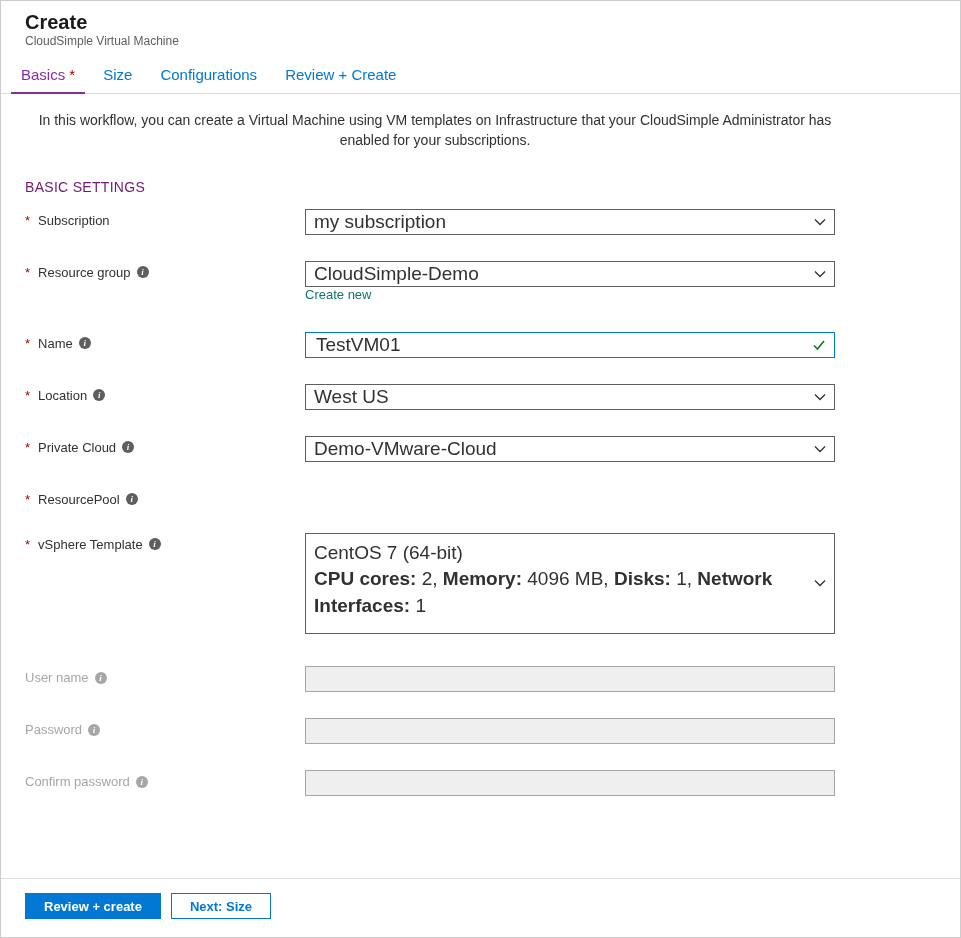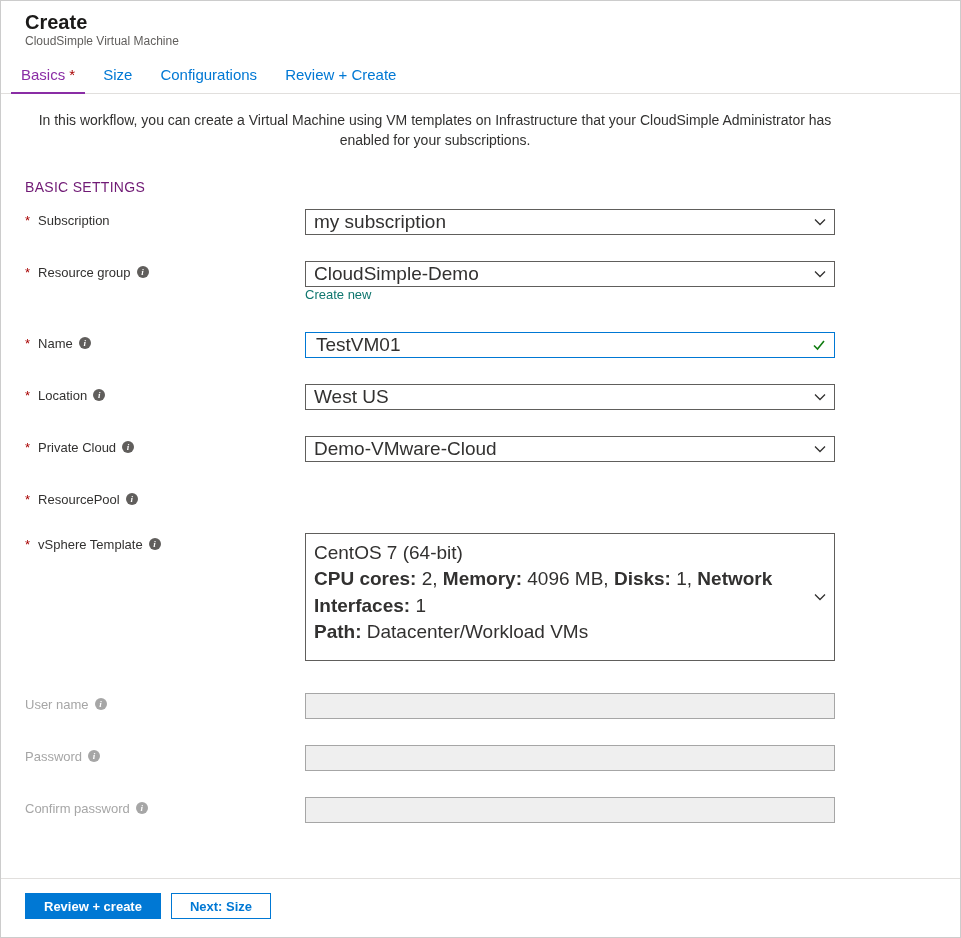--- a/index.html
+++ b/index.html
@@ -323,23 +323,20 @@
       </div>
       <div class="field-col">
         <div class="multi">
           <div>CentOS 7 (64-bit)</div>
           <div>
             <b>CPU cores:</b><span> 2, </span>
             <b>Memory:</b><span> 4096 MB, </span>
             <b>Disks:</b><span> 1, </span>
             <b>Network Interfaces:</b><span> 1</span>
           </div>
-          <div>
-            <b>Path:</b><span> Datacenter/Workload VMs</span>
-          </div>
           <span class="chev">
               <svg viewBox="0 0 12 12">
                 <path d="M1 3.5 L6 8.5 L11 3.5" stroke="#323130" stroke-width="1.3" fill="none"></path>
               </svg>
             </span>
         </div>
       </div>
     </div>
 
     <div class="row">

